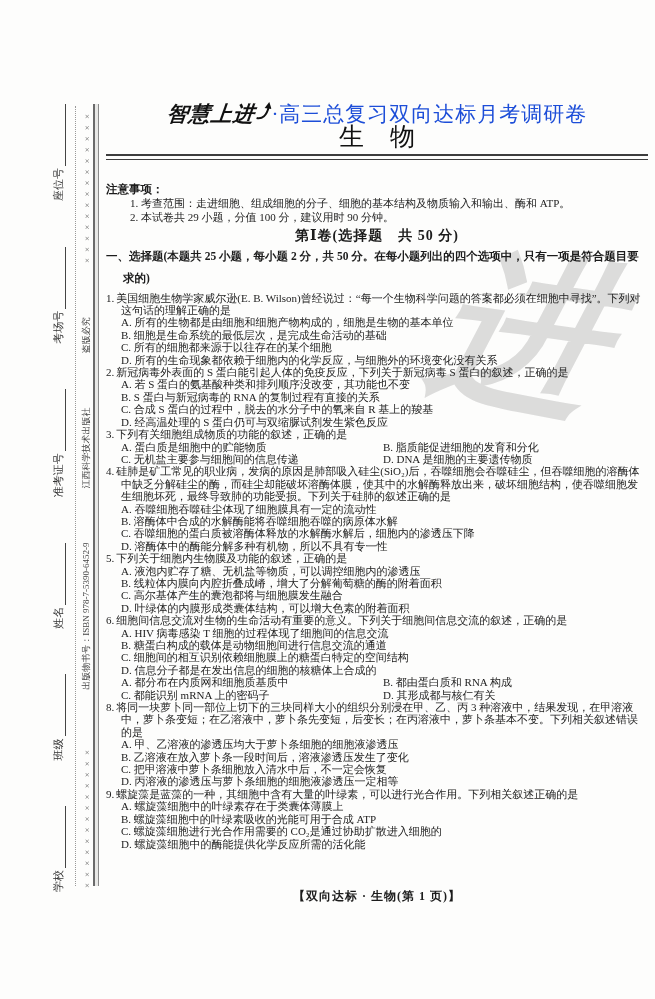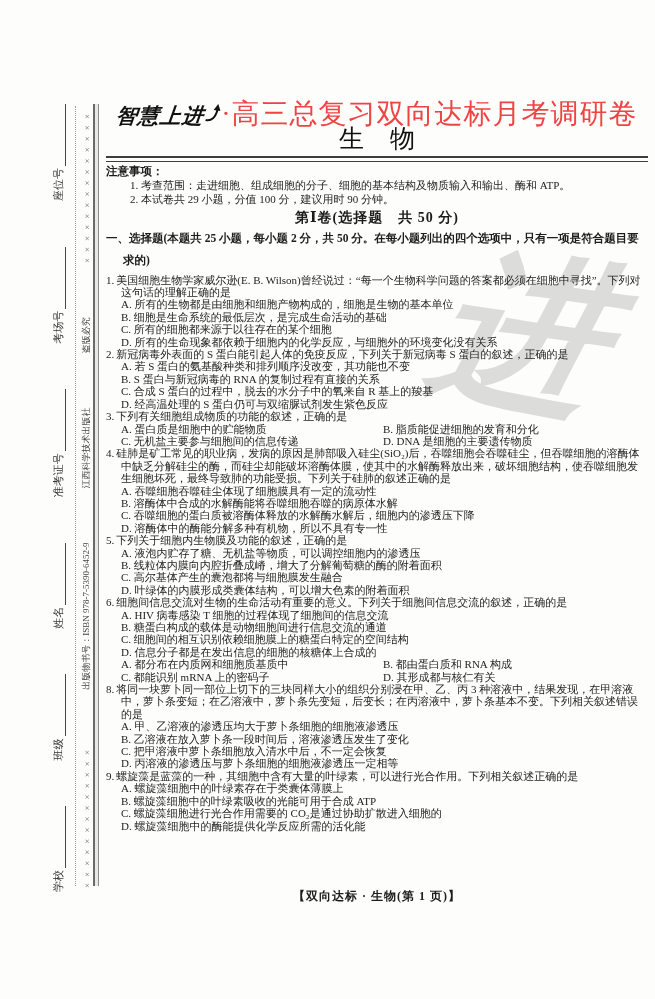--- a/index.html
+++ b/index.html
@@ -52,28 +52,28 @@
     font-size:11px;line-height:12.4px;}
   .masthead{text-align:center;white-space:nowrap;margin-top:4px;}
   .logo{
     position:relative;display:inline-block;
     font-family:"Liberation Sans","DejaVu Sans",sans-serif;
     font-weight:bold;font-style:italic;font-size:21px;
     letter-spacing:1px;transform:skewX(-6deg);
     padding-right:14px;color:#111;
   }
   .logo svg{position:absolute;right:-2px;top:-7px;}
-  .m-title{font-size:28px;letter-spacing:1px;color:#ef4444;}
+  .m-title{font-size:21px;letter-spacing:1px;color:#1d4ed8;}
   .subject{
     text-align:center;font-size:25px;font-weight:normal;
     letter-spacing:26px;margin-top:8px;text-indent:26px;color:#111;
   }
   .rule{height:3px;border-top:2px solid #3d3d3d;border-bottom:1px solid #3d3d3d;margin-top:10px;}
 
-  .notice{margin-top:3px;}
+  .notice{margin-top:23px;}
   .notice-h{font-weight:bold;font-size:11.5px;}
   .notice-items div{padding-left:24px;margin-top:1.6px;}
 
   .sec-title{text-align:center;font-weight:bold;font-size:14px;margin-top:7px;letter-spacing:1px;}
   .sec-intro{font-weight:bold;margin-top:2px;padding-left:17px;text-indent:-17px;font-size:11.5px;line-height:22px;}
 
   #questions{margin-top:3px;}
   .q .stem{padding-left:15px;text-indent:-15px;}
   .q .qnum{margin-right:2px;}
   .q .opts > div{padding-left:15px;}

